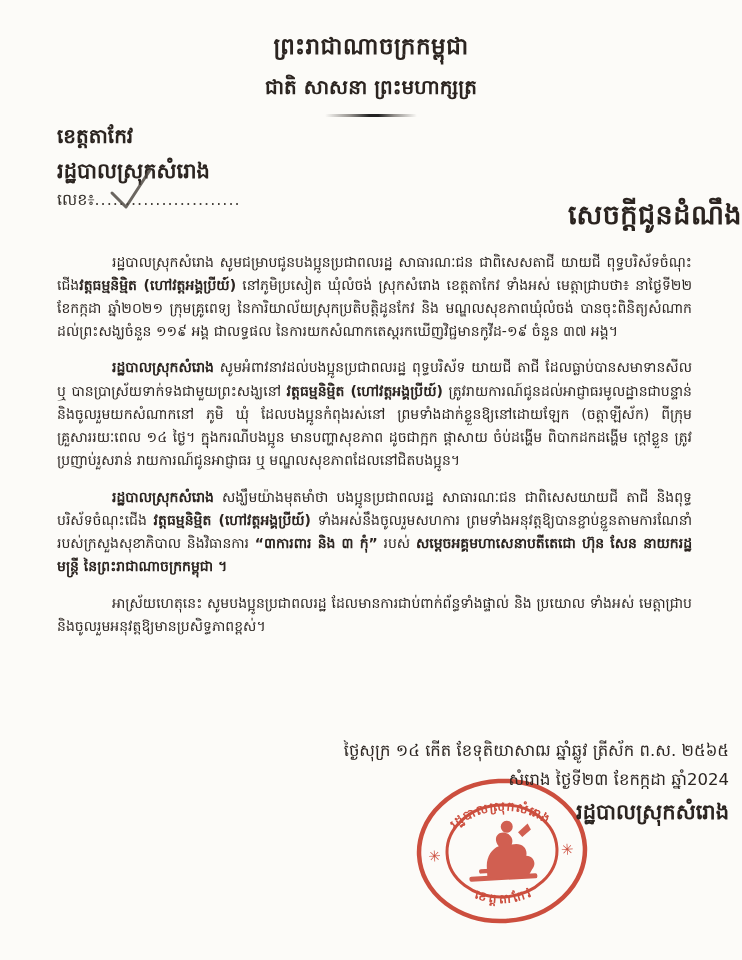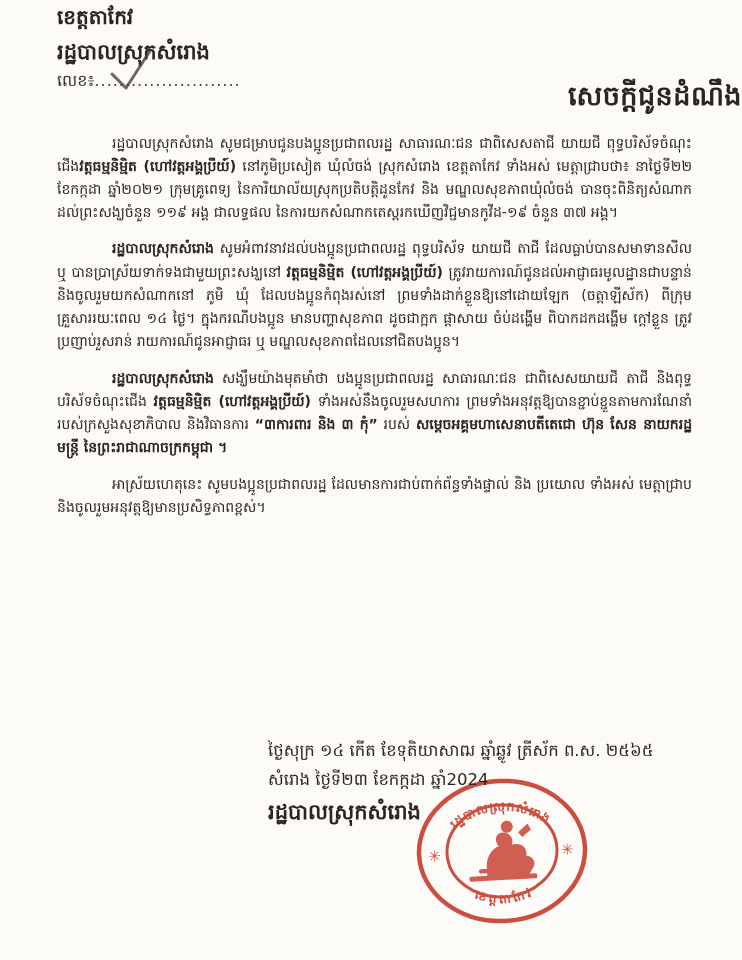--- a/index.html
+++ b/index.html
@@ -34,34 +34,39 @@
   .body-text{margin:0 50px 0 57px;}
   .para{
     margin:0 0 13px 0;
     text-indent:55px;
     font-size:14px;
     line-height:1.66;
     text-align:justify;
   }
   .para .b{font-weight:700;}
   .closing{
-    position:absolute;left:268px;top:740px;width:450px;
-    text-align:left;z-index:2;
+    position:absolute;left:279px;top:740px;width:450px;
+    text-align:right;z-index:2;
   }
   .closing .lunar{font-size:16.5px;}
   .closing .greg{font-size:16.5px;margin-top:5px;}
   .closing .signer{font-size:21px;font-weight:700;margin-top:5px;}
   .seal{position:absolute;left:412px;top:775px;z-index:1;opacity:.92;}
   .seal text{font-weight:700;}
 </style>
 </head>
 <body>
 
 <div class="page">
 
+  <div class="hdr">
+    <div class="kingdom">ព្រះរាជាណាចក្រកម្ពុជា</div>
+    <div class="motto">ជាតិ សាសនា ព្រះមហាក្សត្រ</div>
+    <div class="hdr-divider"></div>
+  </div>
 
   <div class="sender">
     <div class="province">ខេត្តតាកែវ</div>
     <div class="admin">រដ្ឋបាលស្រុកសំរោង</div>
     <div class="ref">
       <span>លេខ៖</span><span class="dots">........................</span>
       <svg class="checkmark" width="48" height="46" viewBox="0 0 48 46">
         <path d="M5 27 L19 41 L43 4" fill="none" stroke="#4a443e" stroke-width="3" stroke-linecap="round" stroke-linejoin="round" opacity="0.82"></path>
       </svg>
     </div>

